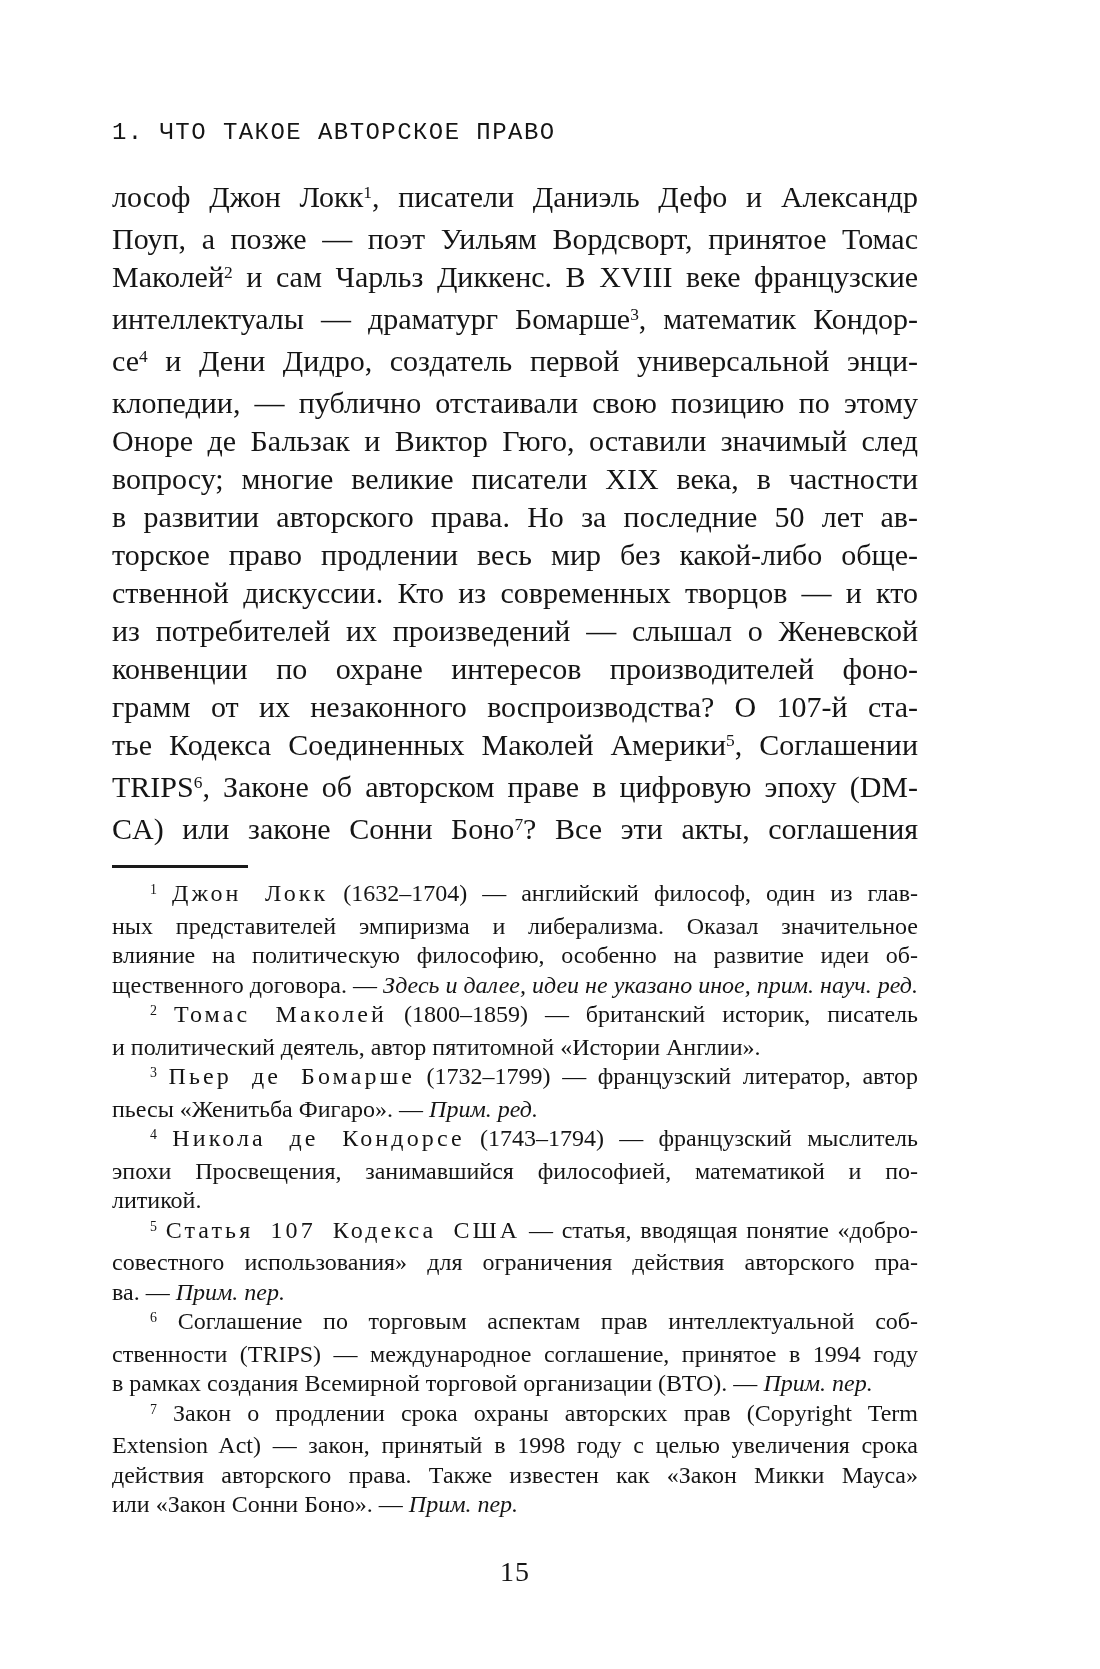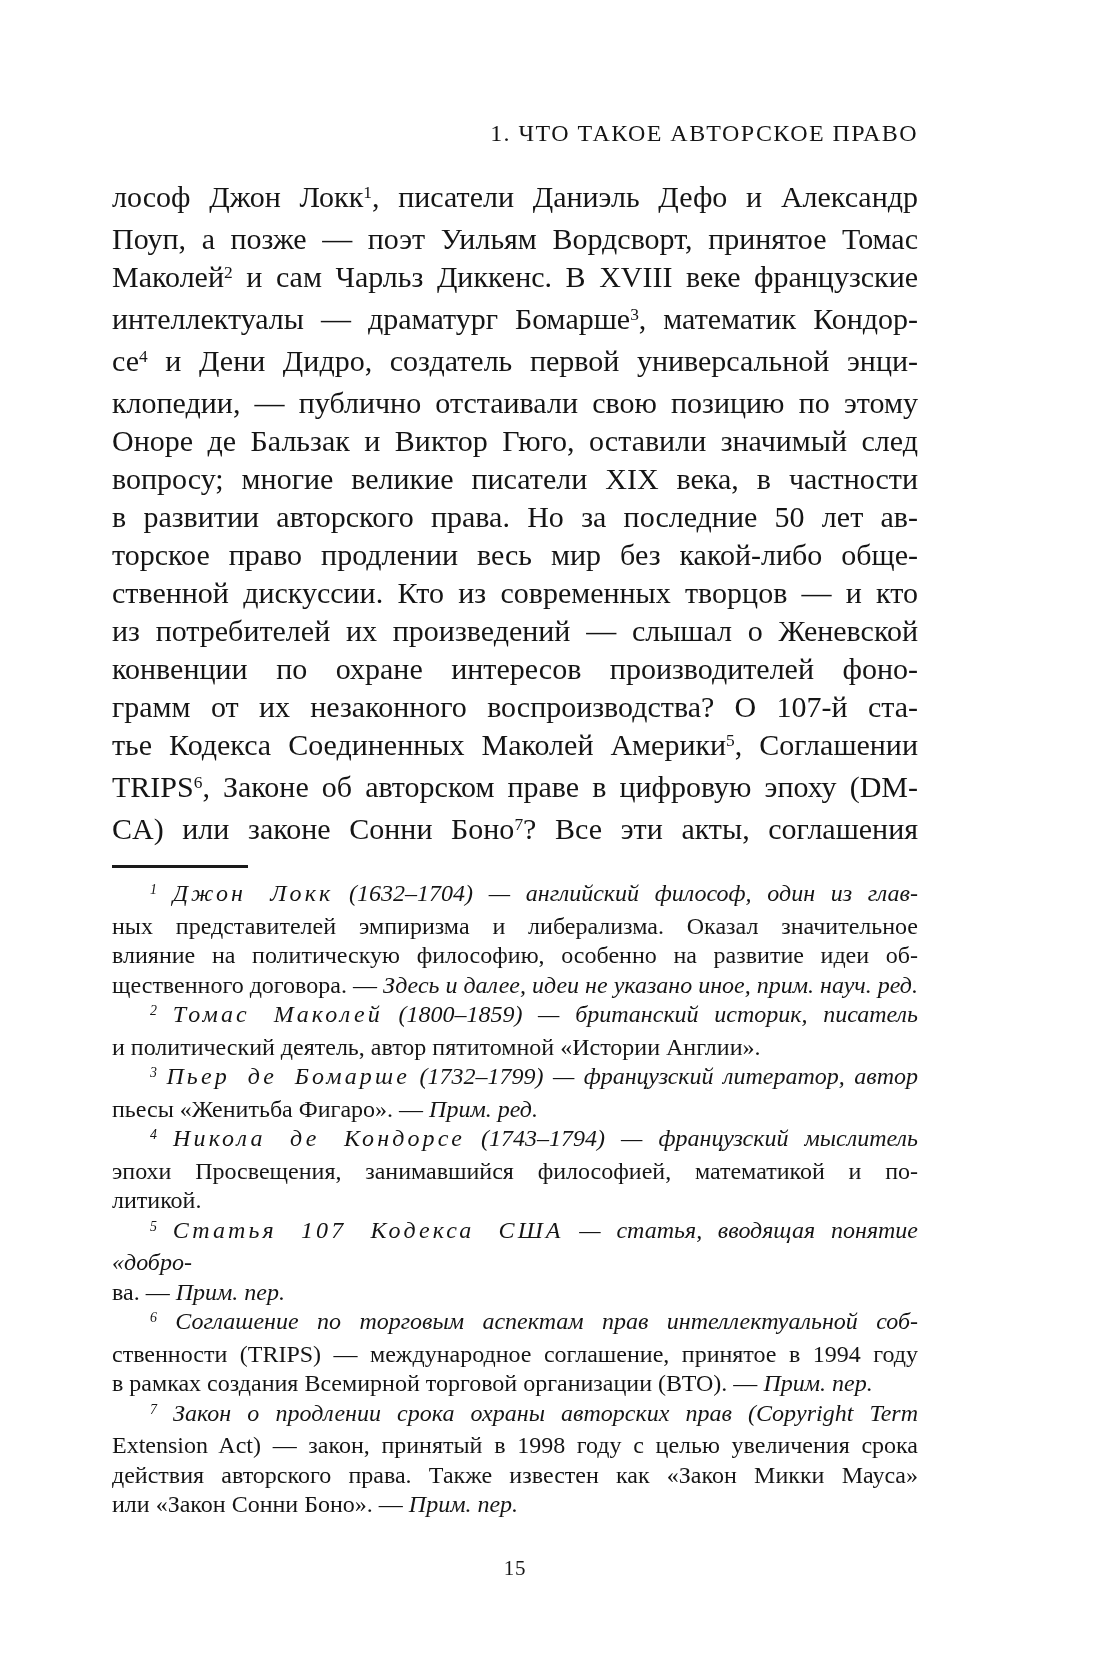--- a/index.html
+++ b/index.html
@@ -17,41 +17,41 @@
     overflow: hidden;
   }
   .content {
     position: absolute;
     left: 112px;
     top: 0;
     width: 806px;
     padding-top: 120px;
   }
   .running-header {
-    text-align: right;
+    text-align: left;
     font-size: 24px;
     line-height: 26px;
     letter-spacing: 0.06em;
     white-space: nowrap;
+    font-family: Liberation Mono, monospace;
   }
   .body-text {
     margin-top: 32px;
     font-size: 30px;
     line-height: 38px;
   }
   .tline {
     text-align: justify;
     text-align-last: justify;
   }
   .tline.last {
     text-align-last: left;
   }
   .tline.indent {
     text-indent: 38px;
-    font-style: italic;
   }
   .sup {
     font-size: 0.58em;
     position: relative;
     top: -0.5em;
     vertical-align: baseline;
   }
   .i {
     font-style: italic;
   }
@@ -66,21 +66,21 @@
     background: #1a1a1a;
   }
   .footnotes {
     margin-top: 11px;
     font-size: 24px;
     line-height: 29.5px;
   }
   .page-number {
     margin-top: 36px;
     text-align: center;
-    font-size: 21px;
+    font-size: 28px;
     letter-spacing: 0.04em;
   }
 </style>
 </head>
 <body>
 
 <div class="page">
   <div class="content">
 
     <div class="running-header">1. ЧТО ТАКОЕ АВТОРСКОЕ ПРАВО</div>
@@ -122,20 +122,21 @@
           <div class="tline indent"><span class="sup">3</span><span> </span><span class="sp">Пьер де Бомарше</span><span> (1732–1799) — французский литератор, автор</span></div>
           <div class="tline last"><span>пьесы «Женитьба Фигаро». — </span><span class="i">Прим. ред.</span></div>
         </div>
       <div class="footnote">
           <div class="tline indent"><span class="sup">4</span><span> </span><span class="sp">Никола де Кондорсе</span><span> (1743–1794) — французский мыслитель</span></div>
           <div class="tline"><span>эпохи Просвещения, занимавшийся философией, математикой и по-</span></div>
           <div class="tline last"><span>литикой.</span></div>
         </div>
       <div class="footnote">
           <div class="tline indent"><span class="sup">5</span><span> </span><span class="sp">Статья 107 Кодекса США</span><span> — статья, вводящая понятие «добро-</span></div>
+          <div class="tline"><span>совестного использования» для ограничения действия авторского пра-</span></div>
           <div class="tline last"><span>ва. — </span><span class="i">Прим. пер.</span></div>
         </div>
       <div class="footnote">
           <div class="tline indent"><span class="sup">6</span><span> Соглашение по торговым аспектам прав интеллектуальной соб-</span></div>
           <div class="tline"><span>ственности (TRIPS) — международное соглашение, принятое в 1994 году</span></div>
           <div class="tline last"><span>в рамках создания Всемирной торговой организации (ВТО). — </span><span class="i">Прим. пер.</span></div>
         </div>
       <div class="footnote">
           <div class="tline indent"><span class="sup">7</span><span> Закон о продлении срока охраны авторских прав (Copyright Term</span></div>
           <div class="tline"><span>Extension Act) — закон, принятый в 1998 году с целью увеличения срока</span></div>

